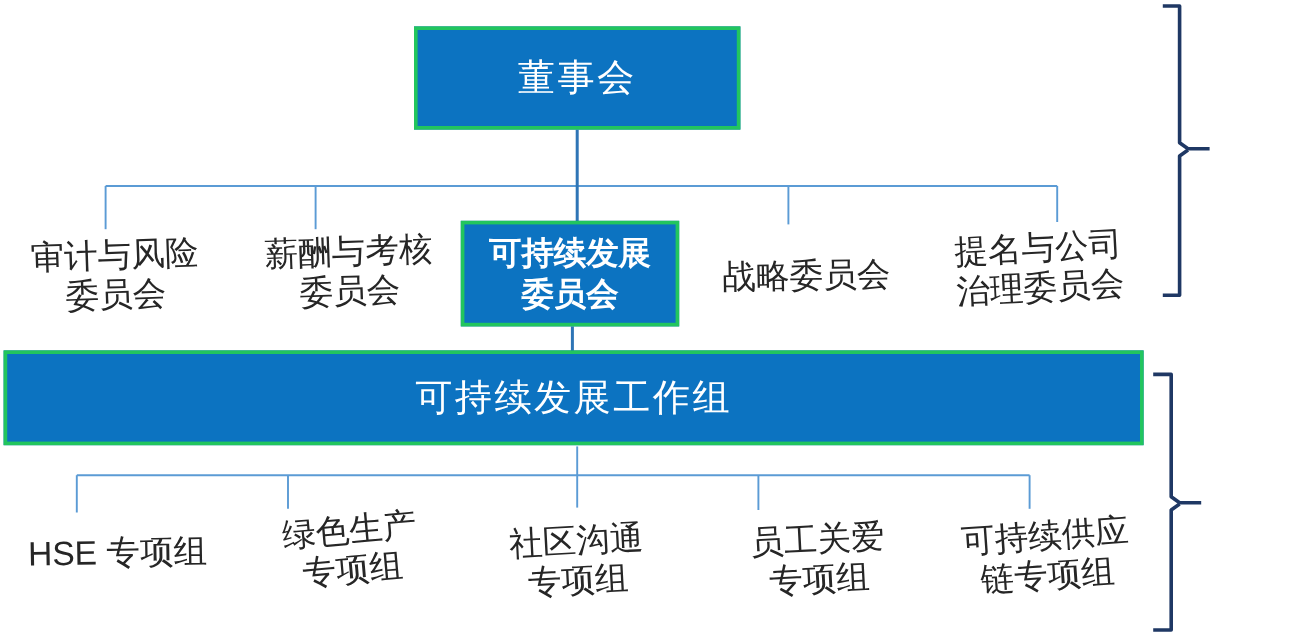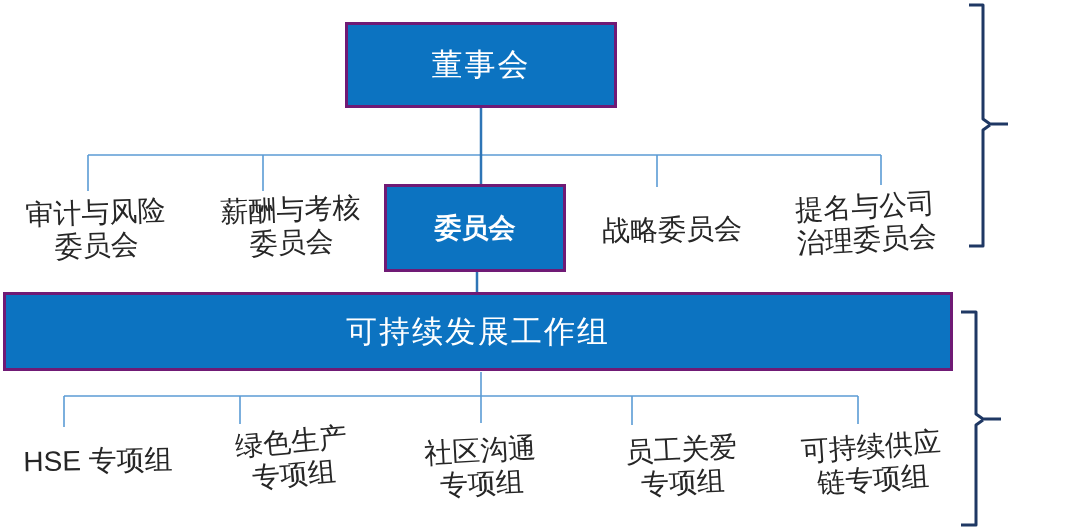--- a/index.html
+++ b/index.html
@@ -7,21 +7,21 @@
     position:relative;
     width:1085px;height:531px;
     background:#ffffff;
     font-family:"Liberation Sans","DejaVu Sans",sans-serif;
     overflow:hidden;
   }
   .lines{position:absolute;left:0;top:0;width:1085px;height:531px;}
   .blue-box{
     position:absolute;
     background:#0C73C1;
-    border:3px solid #701a75;
+    border:3px solid #22c55e;
     color:#ffffff;
     display:flex;align-items:center;justify-content:center;
     text-align:center;
     box-sizing:border-box;
   }
   .board-box{left:345px;top:22px;width:272px;height:86px;font-size:31px;letter-spacing:2px;}
   .sd-box{left:384px;top:184px;width:182px;height:88px;font-size:27px;font-weight:bold;line-height:34px;}
   .workgroup-box{left:3px;top:292px;width:950px;height:79px;font-size:31px;letter-spacing:2px;justify-content:center;}
   .gray-label{
     position:absolute;
@@ -86,20 +86,21 @@
     <span>委员会</span>
   </div>
 
   <div class="gray-label lbl-remuneration">
     <span>薪酬与考核</span>
     <span>委员会</span>
   </div>
 
   <div class="blue-box sd-box">
     <div>
+      <span style="display:block">可持续发展</span>
       <span style="display:block">委员会</span>
     </div>
   </div>
 
   <div class="gray-label lbl-strategy">
     <span>战略委员会</span>
     <span></span>
   </div>
 
   <div class="gray-label lbl-nomination">

